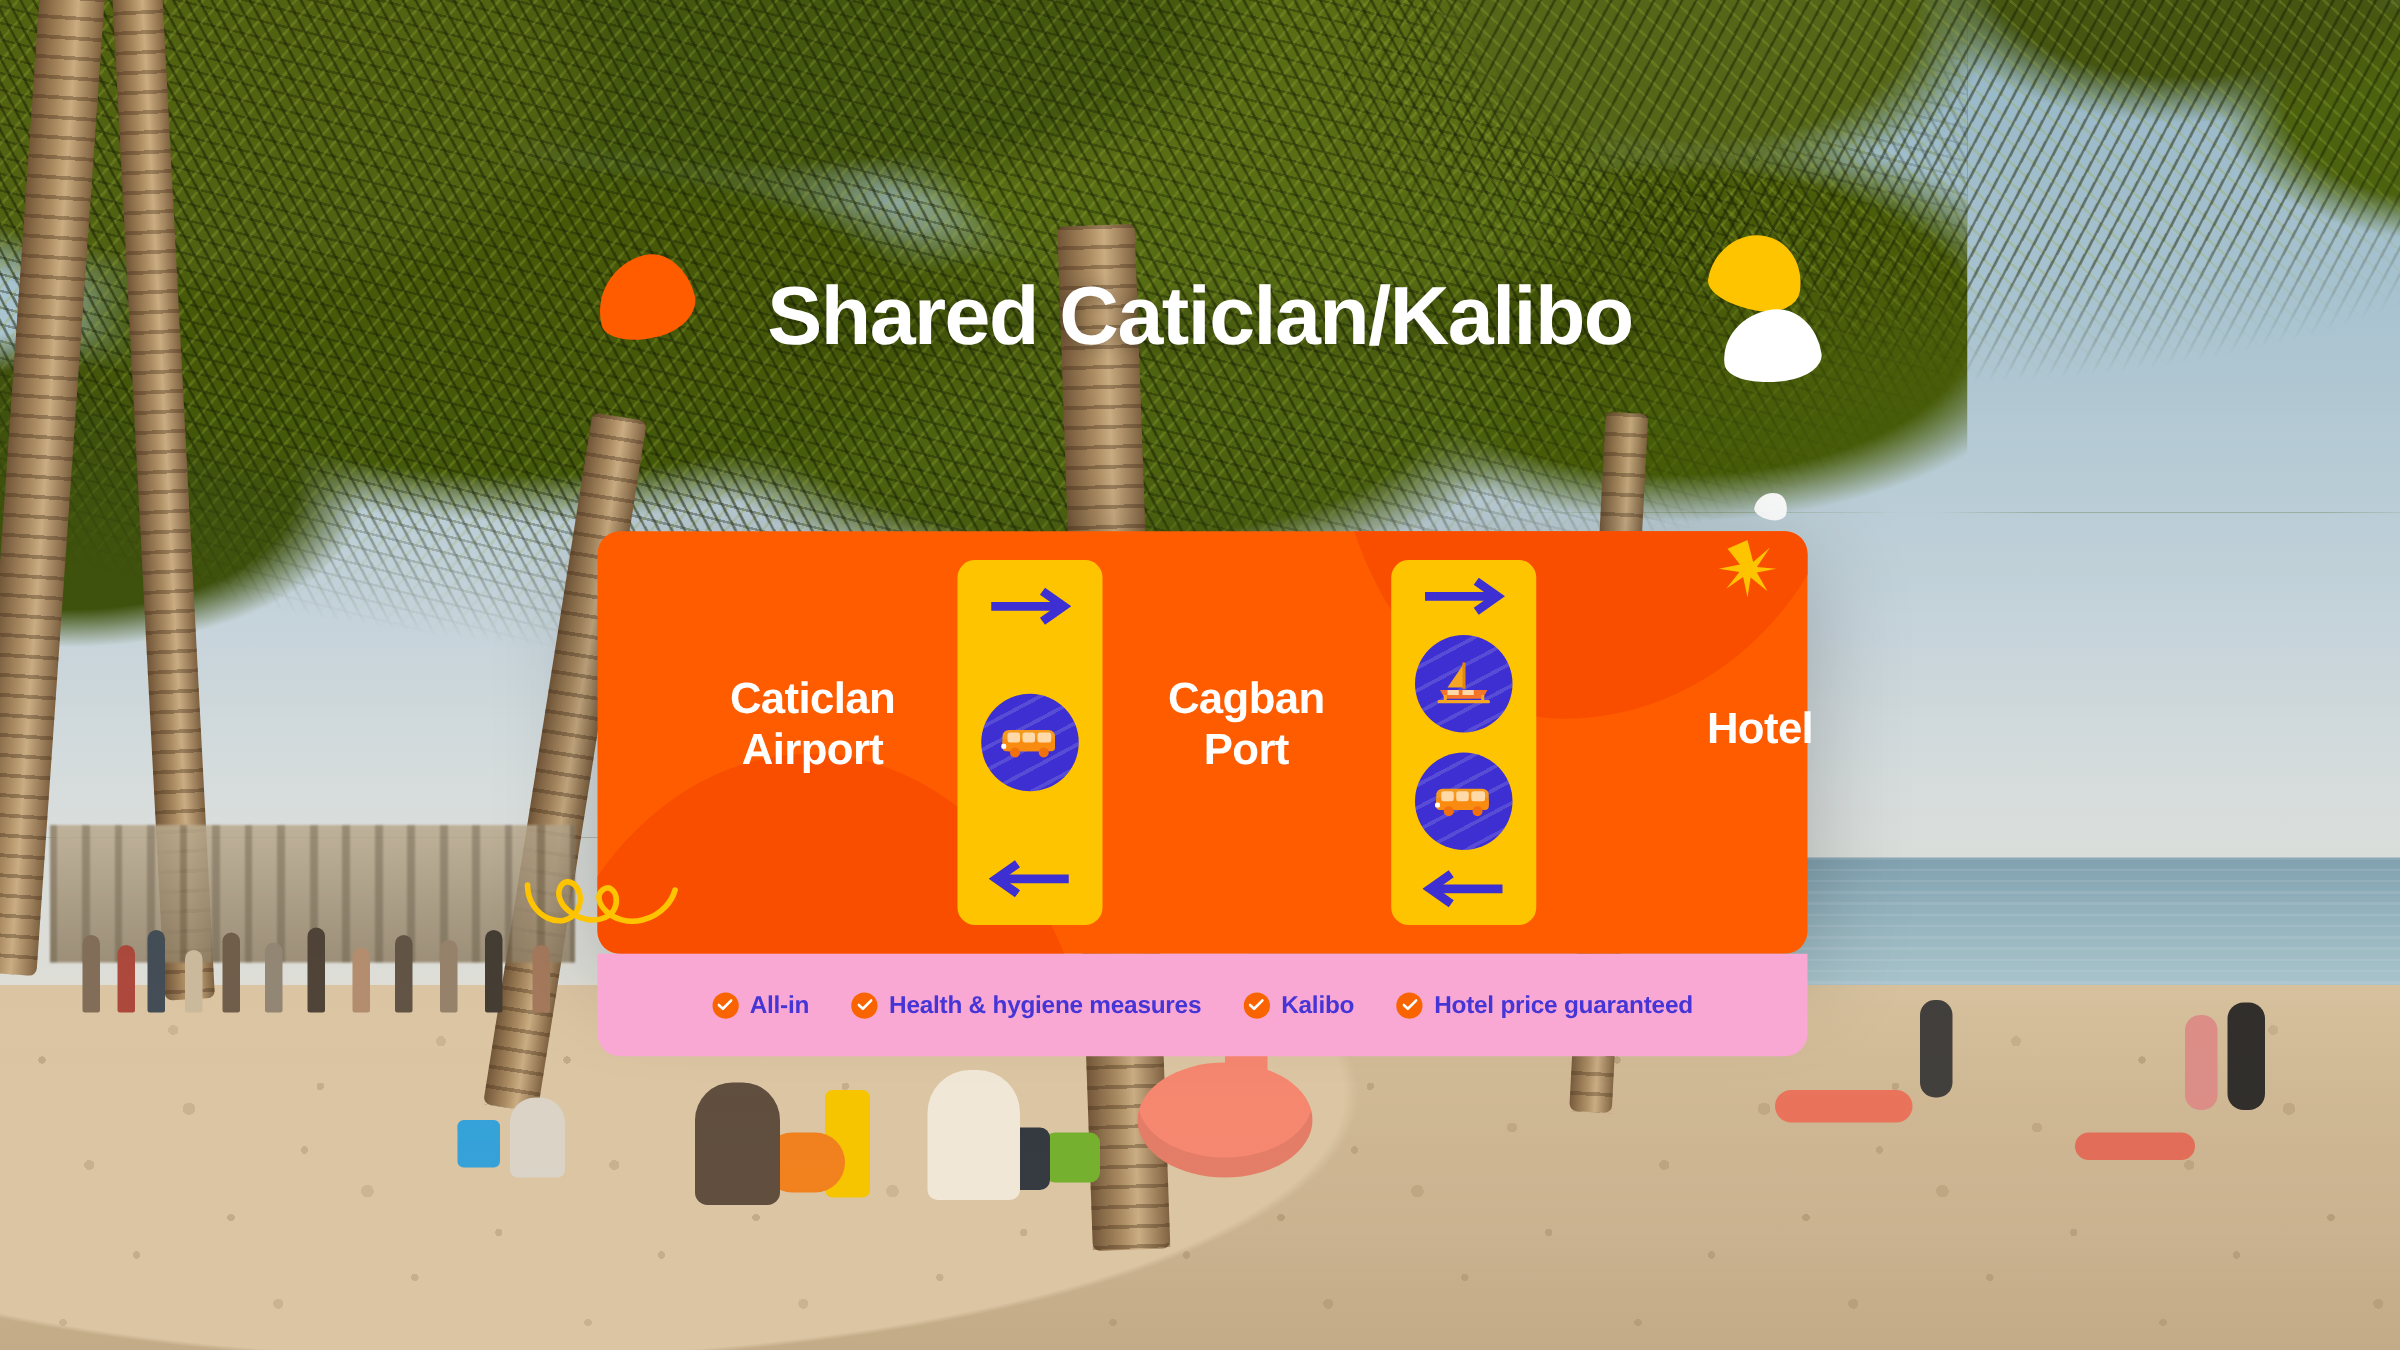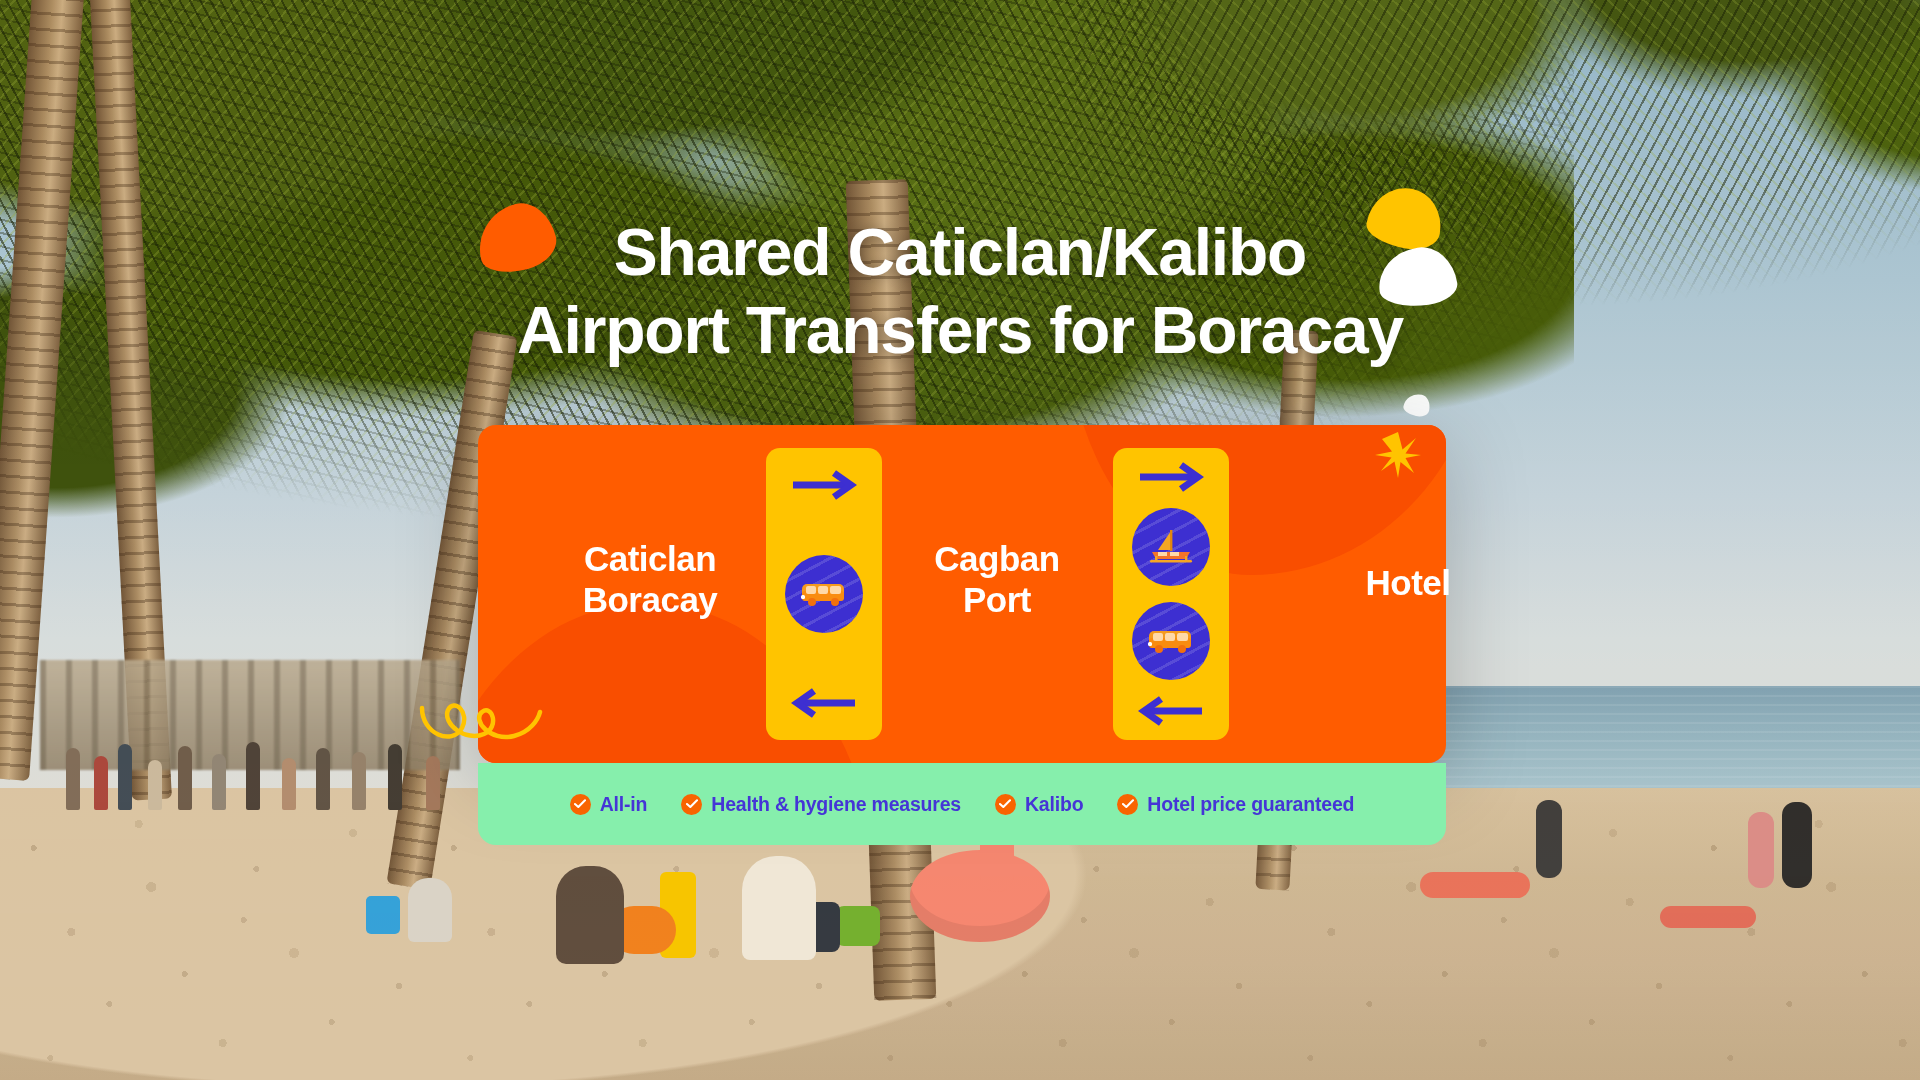--- a/index.html
+++ b/index.html
@@ -229,21 +229,21 @@
 
   
   .sparkle{ position:absolute; left:1375px; top:432px; z-index:10; }
 
   
   .squiggle{ position:absolute; left:418px; top:690px; z-index:10; }
 
   
   #features{
     position:absolute; left:478px; top:763px; width:968px; height:82px;
-    background:#86efac; border-radius:0 0 18px 18px; z-index:8;
+    background:#f9a8d4; border-radius:0 0 18px 18px; z-index:8;
     display:flex; align-items:center; justify-content:center; gap:34px;
   }
   .feature{ display:flex; align-items:center; gap:9px; }
   .feature .lbl{
     color:#4535d6; font-weight:800; font-size:19.5px; letter-spacing:-.2px; white-space:nowrap;
   }
   .check{
     width:21px; height:21px; border-radius:50%; background:#f96400;
     display:flex; align-items:center; justify-content:center; flex:0 0 auto;
   }
@@ -305,33 +305,32 @@
   <div class="grade"></div>
 </div>
 
 <div class="blob blob-orange"></div>
 <div class="blob blob-yellow"></div>
 <div class="blob blob-white"></div>
 <div class="blob blob-white-sm"></div>
 
 <div id="headline">
   <span class="ln">Shared Caticlan/Kalibo</span>
-  <span class="ln">Airport Transfers for Boracay</span>
 </div>
 
 <div id="card">
   <div id="card-orange">
     <div class="card-shape-bl"></div>
     <div class="card-shape-tr"></div>
   </div>
 </div>
 
 <div class="node" id="node-caticlan">
   <span>Caticlan</span><br>
-  <span>Boracay</span>
+  <span>Airport</span>
 </div>
 <div class="node" id="node-cagban">
   <span>Cagban</span><br>
   <span>Port</span>
 </div>
 <div class="node" id="node-hotel">
   <span>Hotel</span>
 </div>
 
 <div class="route-col" id="col-1">

